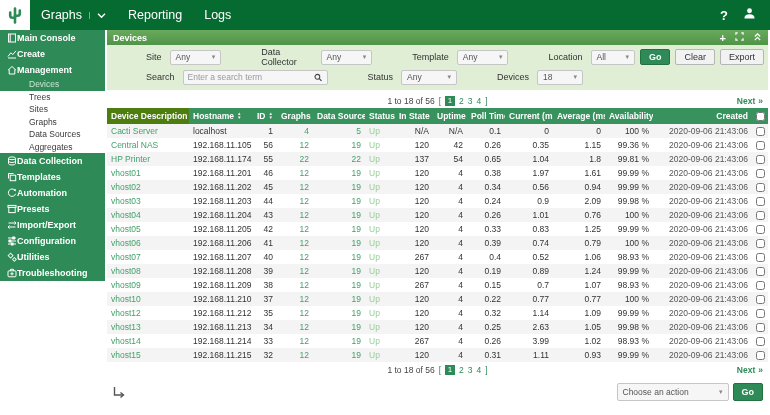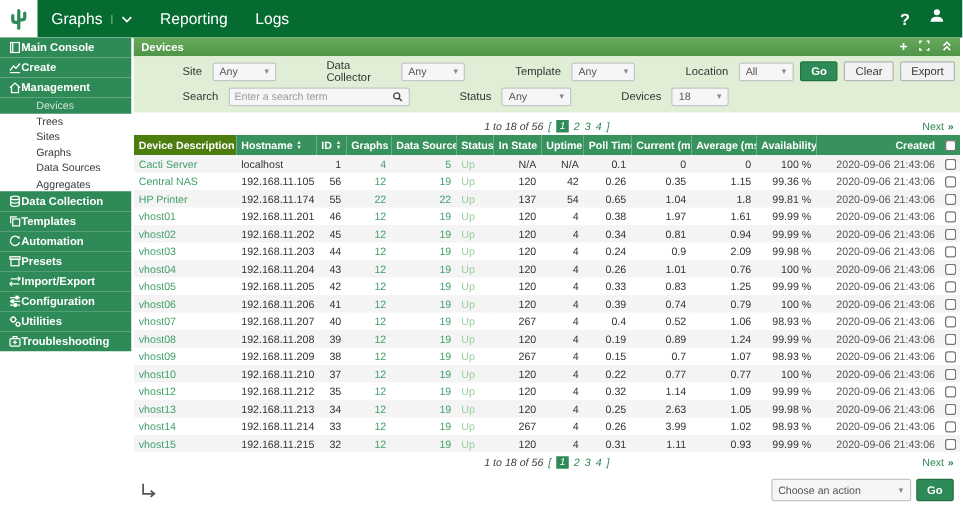--- a/index.html
+++ b/index.html
@@ -36,24 +36,24 @@
   .select { background:#f6f6f6; border:1px solid #c6c6c6; border-radius:2px; height:15px; display:flex; align-items:center; justify-content:space-between; gap:6px; padding:0 5px; font-size:8.5px; color:#555; cursor:pointer; }
   .caret { font-size:7px; color:#888; }
   .btn { height:16px; border:1px solid #b5b5b5; background:#f2f2f2; border-radius:2px; font-size:9px; padding:0 8px; display:flex; align-items:center; color:#333; cursor:pointer; }
   .btn.primary { background:#2e8b57; border-color:#23713f; color:#fff; font-weight:bold; }
   .search-wrap { background:#f6f6f6; border:1px solid #c6c6c6; border-radius:2px; height:15px; width:145px; display:flex; align-items:center; padding:0 4px; gap:3px; }
   .search-wrap input { border:none; background:transparent; font-size:8.5px; width:100%; outline:none; color:#333; font-family:"Liberation Sans", sans-serif; }
   .search-wrap input::placeholder { color:#9a9a9a; }
 
   
   .pagbar { height:15px; font-size:8.5px; color:#444; position:relative; display:flex; align-items:center; background:#fff; }
-  .pag-center { margin:0 auto; display:flex; align-items:center; gap:4px;font-style:italic; }
+  .pag-center { margin:0 auto; display:flex; align-items:center; gap:4px; }
   .pag-bracket, .pag-page { color:#2e8b57; cursor:pointer; }
   .pag-page.current { background:#2e8b57; color:#fff; width:10px; height:10px; display:flex; align-items:center; justify-content:center; font-size:8px; }
-  .pag-next { position:absolute; right:5px; top:0; height:15px; display:flex; align-items:center; gap:3px; color:#2e8b57; font-size:8.5px; cursor:pointer; }
+  .pag-next { position:absolute; right:5px; top:0; height:15px; display:flex; align-items:center; gap:3px; color:#2e8b57; font-size:8.5px; cursor:pointer;font-weight:bold; }
 
   
   table { width:661px; border-collapse:collapse; table-layout:fixed; font-size:8.5px; }
   thead th { background:#37925e; color:#fff; font-weight:bold; height:16px; padding:0 4px; text-align:left; white-space:nowrap; overflow:hidden; cursor:pointer; }
   thead th.sorted { background:#4d7c0f; }
   thead th .hwrap { display:flex; align-items:center; gap:3px; }
   thead th .hwrap.right { justify-content:flex-end; }
   .sort-both { display:inline-flex; flex-direction:column; line-height:4px; font-size:4.5px; color:rgba(255,255,255,.9); }
   tbody td { height:14px; padding:0 4px; color:#333; white-space:nowrap; overflow:hidden; }
   tbody tr:nth-child(odd) { background:#f4f4f4; }
@@ -505,21 +505,21 @@
           <tr>
             <td class="link">vhost02</td>
             <td>192.168.11.202</td>
             <td class="num">45</td>
             <td class="num link">12</td>
             <td class="num link">19</td>
             <td class="status">Up</td>
             <td class="num">120</td>
             <td class="num">4</td>
             <td class="num">0.34</td>
-            <td class="num">0.81</td>
+            <td class="num">0.56</td>
             <td class="num">0.94</td>
             <td class="num">99.99 %</td>
             <td class="created">2020-09-06 21:43:06</td>
             <td class="cb"><input type="checkbox" style=""></td>
           </tr>
 
           <tr>
             <td class="link">vhost03</td>
             <td>192.168.11.203</td>
             <td class="num">44</td>

